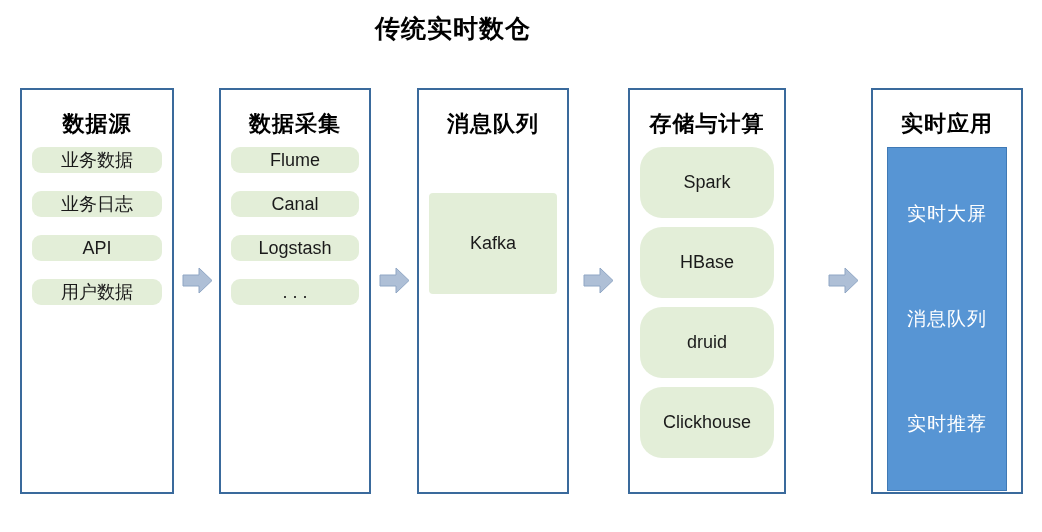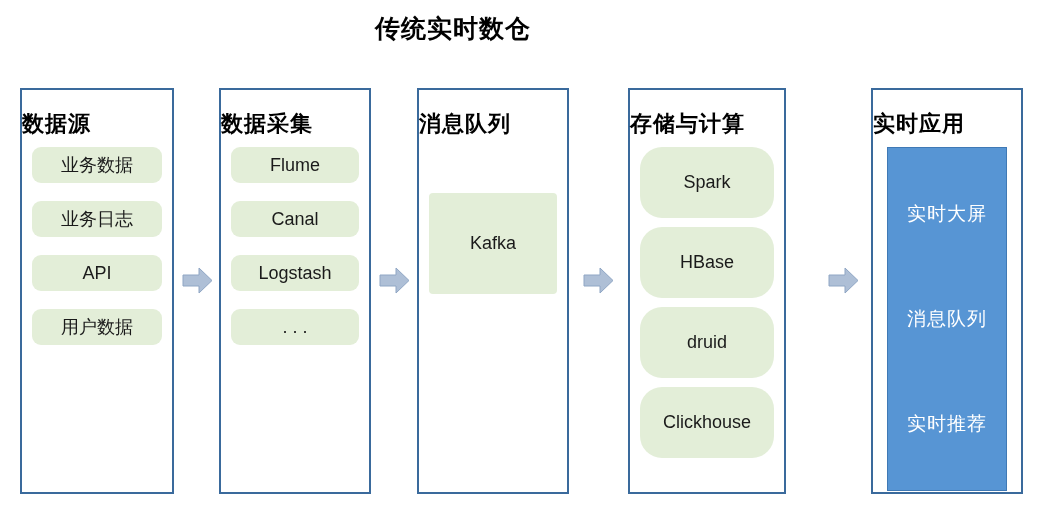--- a/index.html
+++ b/index.html
@@ -31,20 +31,21 @@
   
   .stage-column {
     position: absolute;
     top: 88px;
     height: 406px;
     box-sizing: border-box;
     border: 2px solid #3a6a9c;
     background: #ffffff;
     display: flex;
     flex-direction: column;
+    align-items: center;
   }
 
   .stage-title {
     font-size: 22px;
     font-weight: bold;
     color: #000000;
     margin-top: 19px;
     margin-bottom: 8px;
     letter-spacing: 1px;
     white-space: nowrap;
@@ -71,21 +72,21 @@
     justify-content: center;
     box-sizing: border-box;
     width: 100%;
     text-align: center;
     white-space: nowrap;
   }
 
   
   .col-a .stage-items { justify-content: flex-start; }
   .col-a .item-chip {
-    height: 36px;
+    height: 26px;
     margin-bottom: 18px;
   }
   .col-a .item-chip:last-child { margin-bottom: 0; }
 
   
   .col-queue .stage-items { justify-content: flex-start; }
   .col-queue .item-chip {
     height: 101px;
     margin-top: 46px;
     border-radius: 4px;

